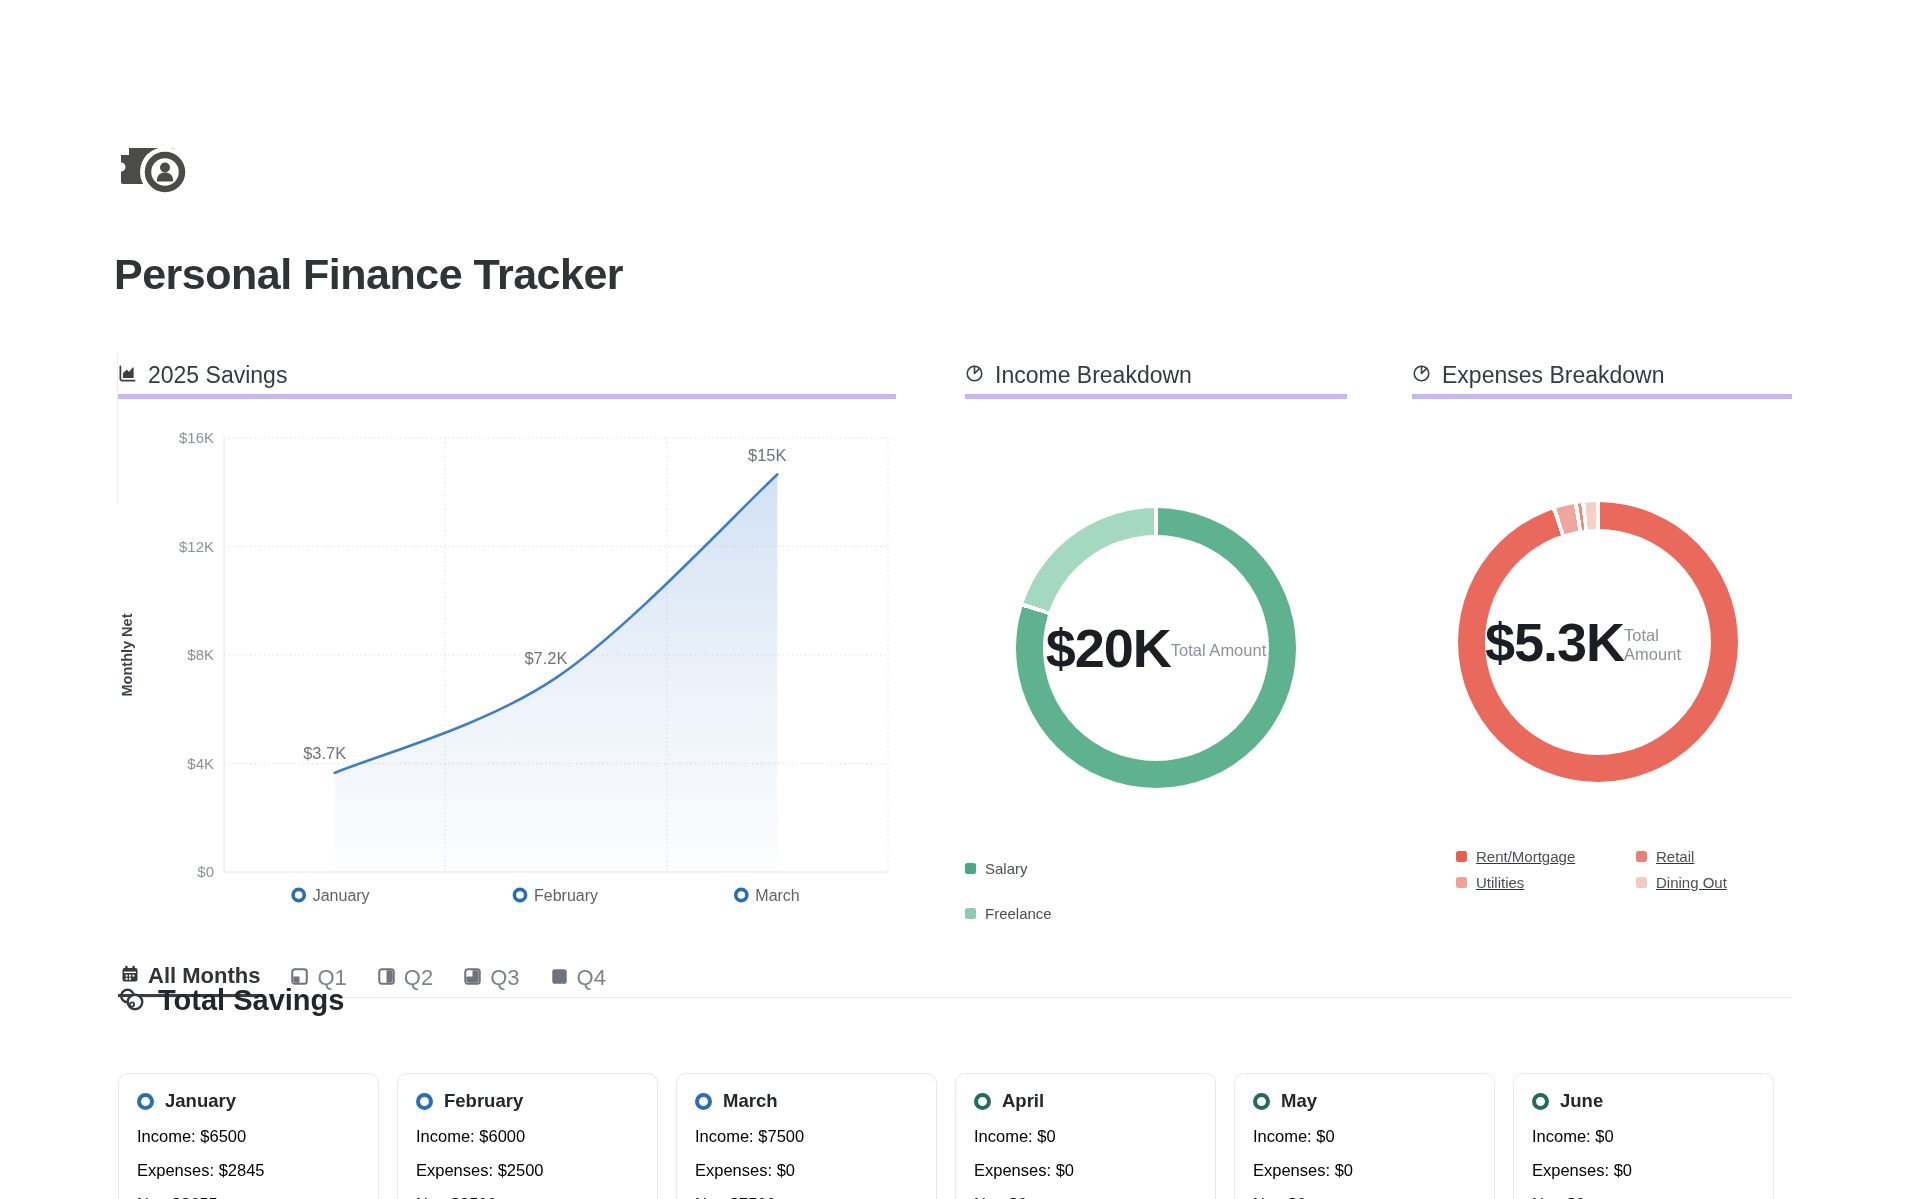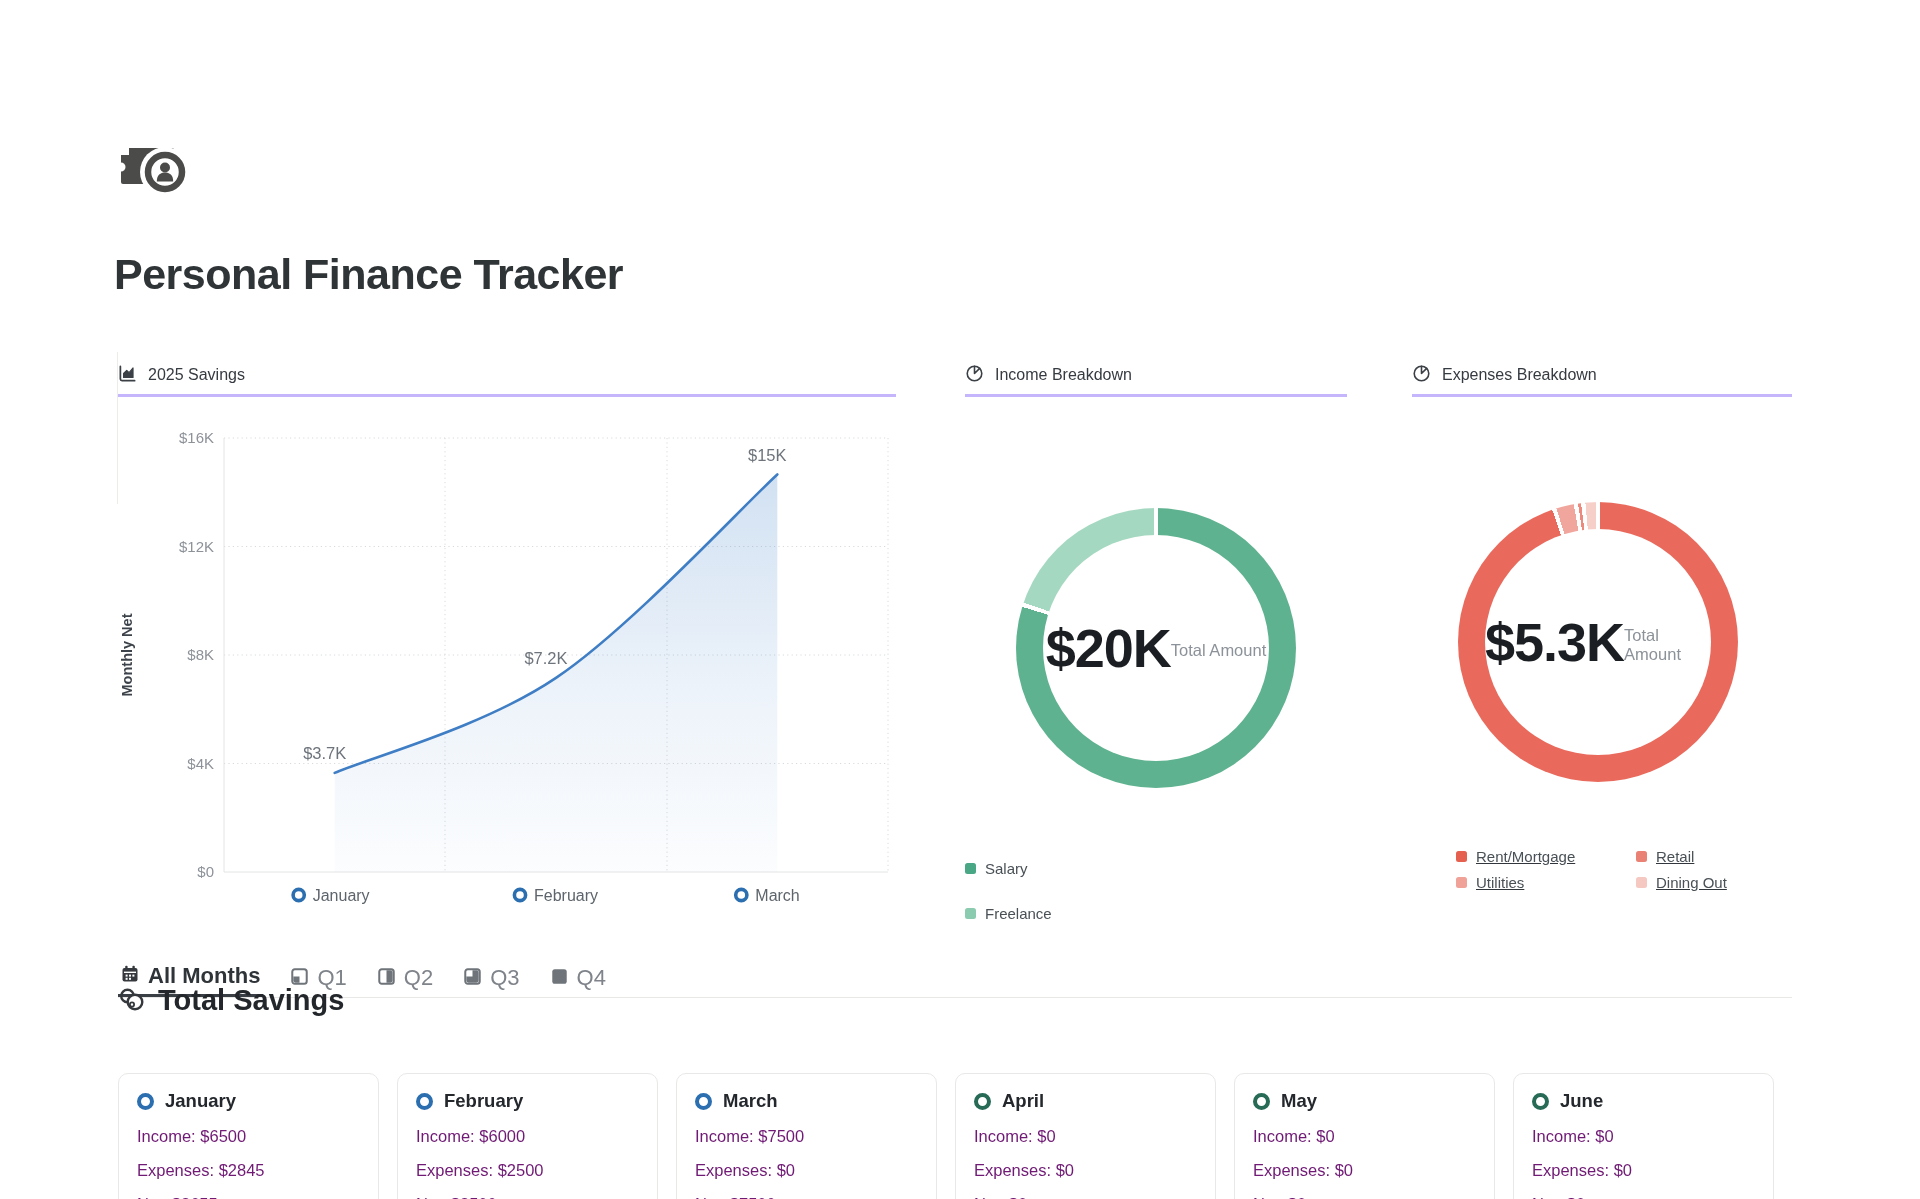--- a/index.html
+++ b/index.html
@@ -5,22 +5,22 @@
   html,body{margin:0;padding:0;}
   body{width:1920px;height:1199px;overflow:hidden;background:#ffffff;
        font-family:"Liberation Sans",sans-serif;color:#32373d;position:relative;}
   .abs{position:absolute;}
 
   
   .page-icon{left:118px;top:136px;}
   .page-title{left:114px;top:250px;font-size:43px;font-weight:700;color:#2f3437;letter-spacing:-0.5px;}
 
   
-  .col-header{top:356px;height:38px;border-bottom:3px solid #c4b5fd;display:flex;
-              align-items:center;gap:11px;font-size:16px;color:#363b41;}
+  .col-header{top:356px;height:38px;border-bottom:5px solid #c4b5fd;display:flex;
+              align-items:center;gap:11px;font-size:23px;color:#363b41;}
   .col-header svg{flex:0 0 auto;}
   .vrule{left:117px;top:352px;width:1px;height:152px;background:#ececea;}
 
   
   .savings-svg{left:118px;top:406px;}
   .grid-dot{stroke:#d8dadc;stroke-width:1;stroke-dasharray:1.2 3.2;fill:none;}
   .axis-solid{stroke:#e3e4e5;stroke-width:1;fill:none;}
   .ytick{font:15px "Liberation Sans",sans-serif;fill:#8d9299;}
   .ylabel{font:bold 14.5px "Liberation Sans",sans-serif;fill:#3d434a;}
   .pt-label{font:16.5px "Liberation Sans",sans-serif;fill:#6e747c;}
@@ -50,21 +50,21 @@
   
   .ts-header{left:118px;top:984px;display:flex;align-items:flex-end;gap:13px;}
   .ts-title{font-size:29px;font-weight:700;color:#23272b;}
 
   
   .cards{left:118px;top:1073px;display:flex;gap:18px;}
   .card{width:261px;height:170px;border:1px solid #e8e8e6;border-radius:10px;
         background:#fff;box-sizing:border-box;padding:16px 18px;}
   .card-title{display:flex;align-items:center;gap:11px;font-size:18.5px;font-weight:700;color:#24282d;}
   .card-marker{width:9px;height:9px;border:4px solid #2b6fb0;border-radius:50%;background:#fff;flex:0 0 auto;}
-  .card p{margin:0;font-size:16.5px;line-height:17px;color:#701a75;}
+  .card p{margin:0;font-size:16.5px;line-height:17px;color:#000000;}
   .card p.l1{margin-top:16px;}
   .card p.l2,.card p.l3{margin-top:17px;}
 </style>
 </head>
 <body>
 
 <div class="abs page-icon">
   <svg width="76" height="64" viewBox="0 0 76 64">
     <rect x="3" y="12" width="53" height="36" rx="2" fill="#4b4b49"></rect>
     <rect x="3" y="12" width="8" height="7" fill="#ffffff"></rect>

